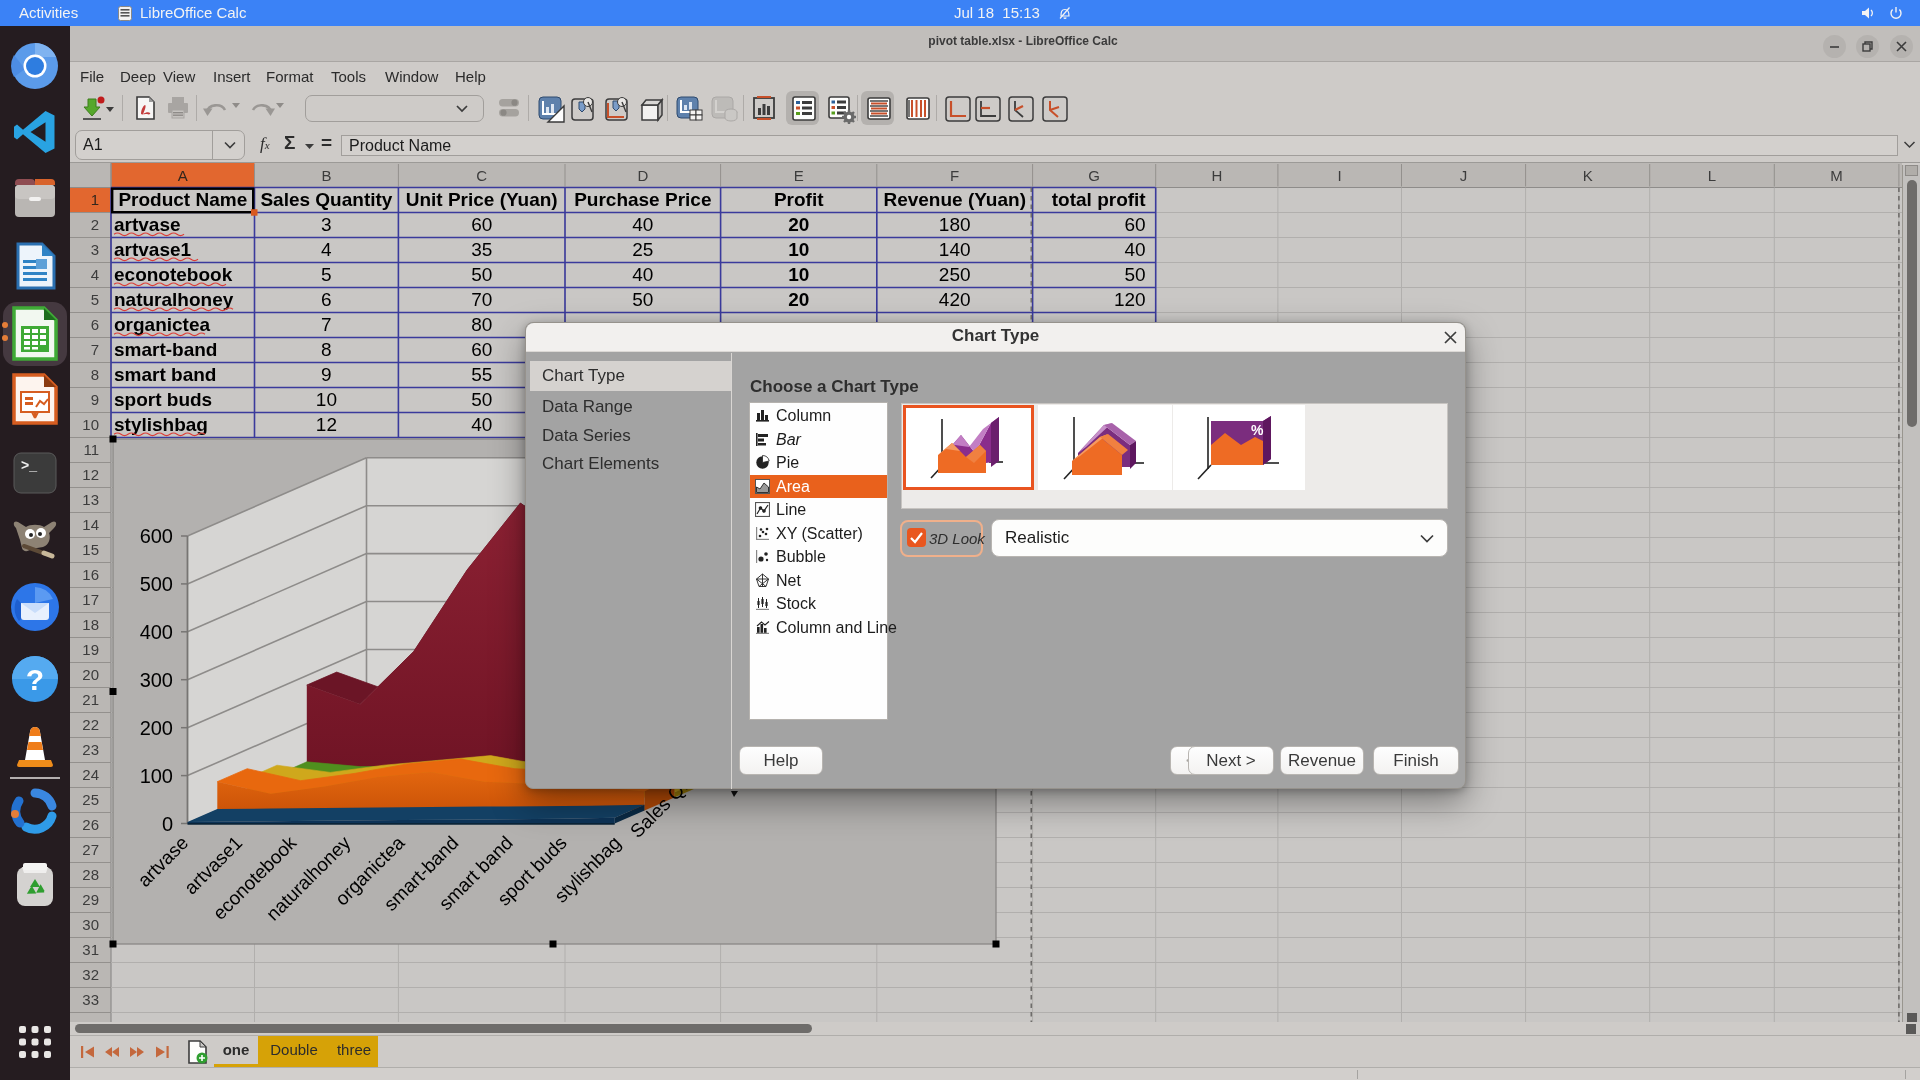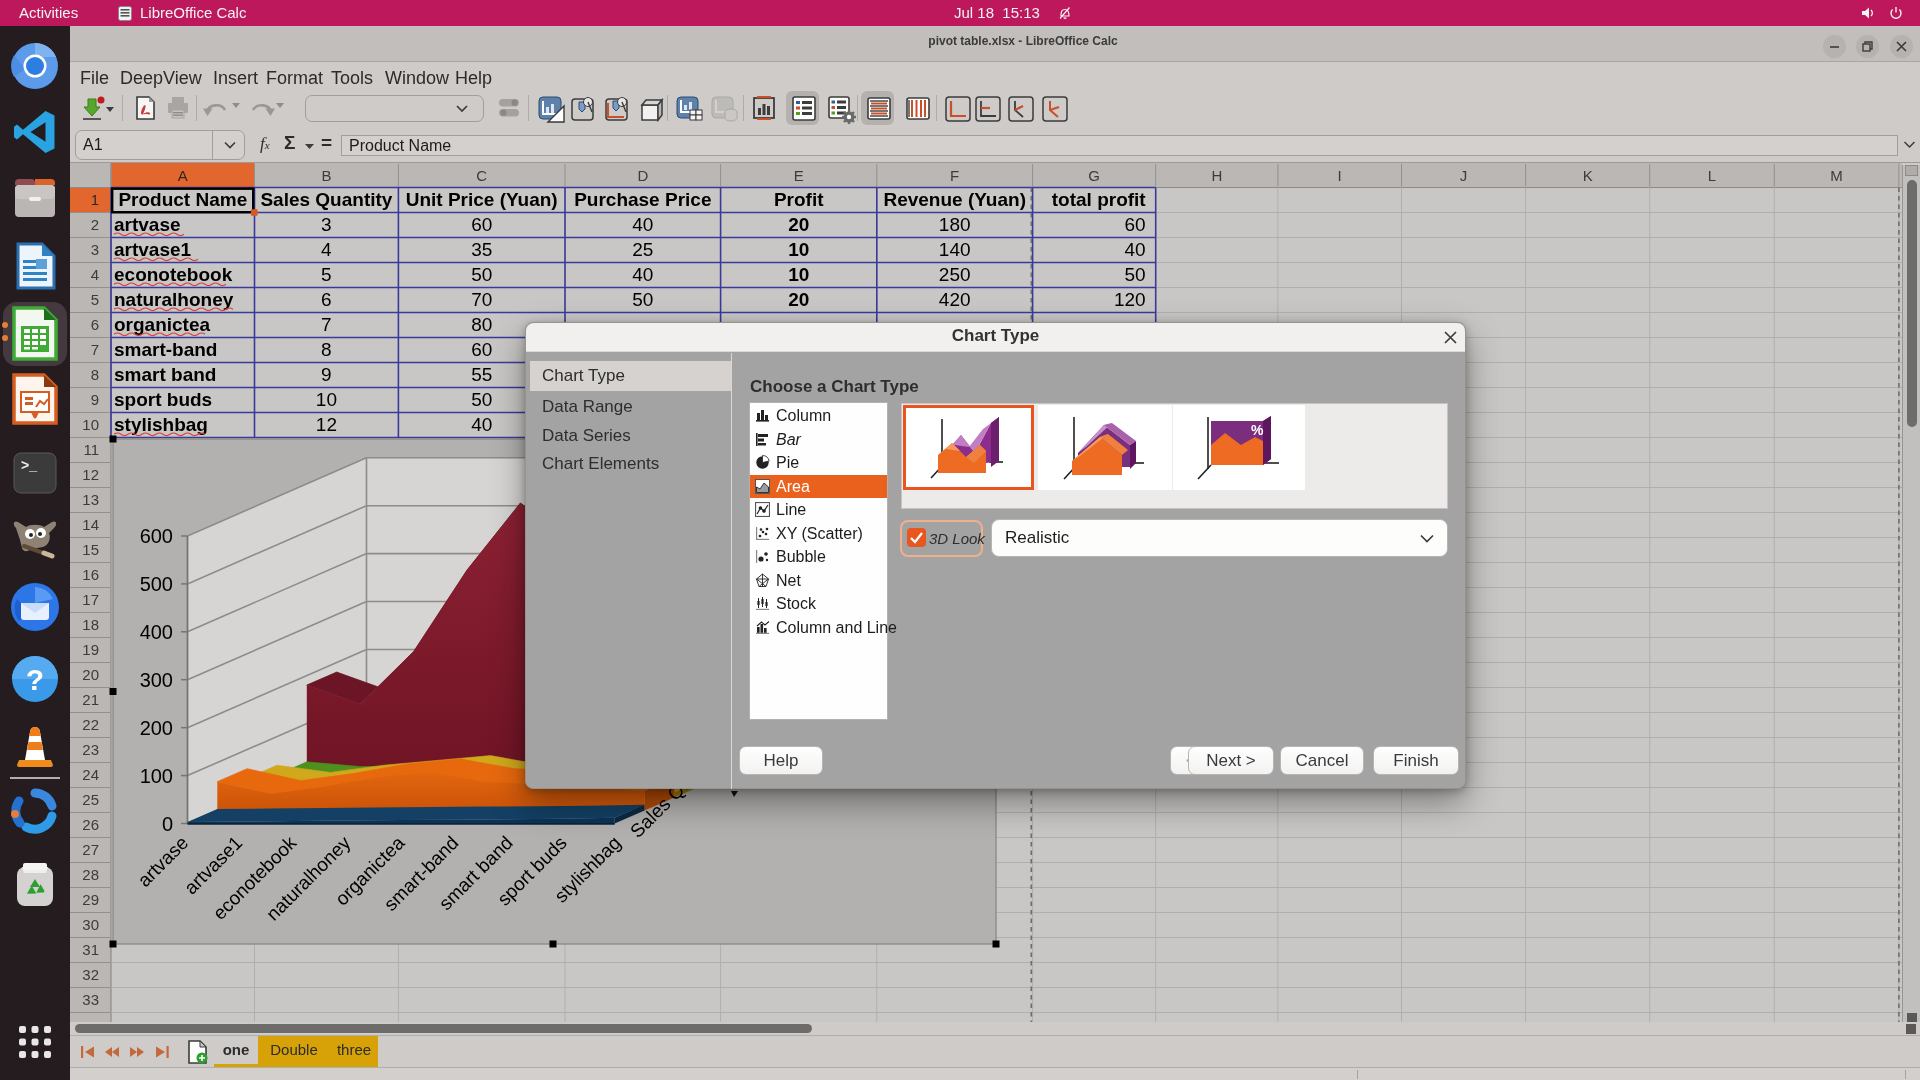--- a/index.html
+++ b/index.html
@@ -1,23 +1,23 @@
 <!DOCTYPE html>
 <html><head><meta charset="utf-8">
 <style>
 *{margin:0;padding:0;box-sizing:border-box;}
 html,body{width:1920px;height:1080px;overflow:hidden;background:#c9c7c5;font-family:"Liberation Sans",sans-serif;}
 .abs{position:absolute;}
-#topbar{position:absolute;left:0;top:0;width:1920px;height:42px;background:#be185d;color:#f3f3f3;font-size:15px;}
+#topbar{position:absolute;left:0;top:0;width:1920px;height:42px;background:#3b82f6;color:#f3f3f3;font-size:15px;}
 #dock{position:absolute;left:0;top:26px;width:70px;height:1054px;background:#251c20;}
 #win{position:absolute;left:70px;top:26px;width:1850px;height:1054px;background:#cecbc8;}
 #titlebar{position:absolute;left:0;top:0;width:1850px;height:36px;background:#c1bebb;border-bottom:1px solid #a9a6a3;}
 #titlebar .t{position:absolute;left:0;top:8px;width:1906px;text-align:center;font-weight:bold;font-size:12px;color:#3b3b3b;}
 .winbtn{position:absolute;top:9px;width:23px;height:23px;border-radius:50%;background:#b5b2af;color:#3c3c3c;text-align:center;}
-#menubar{position:absolute;left:0;top:37px;width:1850px;height:27px;background:#cecbc8;font-size:18px;color:#2b2b2b;}
+#menubar{position:absolute;left:0;top:37px;width:1850px;height:27px;background:#cecbc8;font-size:15px;color:#2b2b2b;}
 #menubar span{position:absolute;top:5px;}
 #toolbar{position:absolute;left:0;top:64px;width:1850px;height:36px;background:#cecbc8;}
 #formulabar{position:absolute;left:0;top:100px;width:1850px;height:37px;background:#cecbc8;border-bottom:1px solid #9c9a97;}
 #sheet{position:absolute;left:0;top:137px;width:1850px;height:859px;}
 .vsep{position:absolute;top:5px;width:1px;height:26px;background:#aeaba8;}
 #vscroll{position:absolute;left:1832px;top:139px;width:18px;height:857px;background:#c2c0be;border-left:1px solid #99968f;}
 #hscrollrow{position:absolute;left:0;top:996px;width:1850px;height:13px;background:#cecbc8;}
 #tabrow{position:absolute;left:0;top:1009px;width:1850px;height:32px;background:#cecbc8;border-top:1px solid #b0aeab;font-size:15px;}
 #statusbar{position:absolute;left:0;top:1041px;width:1850px;height:13px;background:#d2cfcc;border-top:1px solid #b0aeab;}
 #dialog{position:absolute;left:455px;top:296px;width:941px;height:467px;background:#a3a3a3;border:1px solid #96928c;border-radius:8px;box-shadow:0 14px 34px rgba(0,0,0,0.38),0 2px 8px rgba(0,0,0,0.25);}
@@ -905,16 +905,16 @@
       </svg>
     <div class="abs" style="left:403px;top:207px;font-size:15px;color:#2e2e2e;white-space:nowrap;font-style:italic;">3D Look</div>
     <div class="abs" style="left:465px;top:196px;width:457px;height:38px;background:#fdfdfc;border:1px solid #b8b5b1;border-radius:8px;"></div>
     <div class="abs" style="left:479px;top:205px;font-size:17px;color:#1c1c1c;">Realistic</div>
     <svg class="abs" style="left:893px;top:210px;" width="16" height="12" viewBox="0 0 16 12" fill="none" stroke="#3c3c3c" stroke-width="1.7">
         <path d="M2 2.5 l6 6 6-6"></path>
       </svg>
     <div class="dlgbtn" style="left:213px;top:423px;width:84px;">Help</div>
     <div class="dlgbtn" style="left:600px;top:423px;width:84px;color:#a7a4a0;margin-left:44px;">&lt; Back</div>
     <div class="dlgbtn" style="left:662px;top:423px;width:86px;">Next &gt;</div>
-    <div class="dlgbtn" style="left:754px;top:423px;width:84px;">Cancel</div>
+    <div class="dlgbtn" style="left:754px;top:423px;width:84px;">Revenue</div>
     <div class="dlgbtn" style="left:847px;top:423px;width:86px;">Finish</div>
   </div>
 </div>
 
 </body></html>

